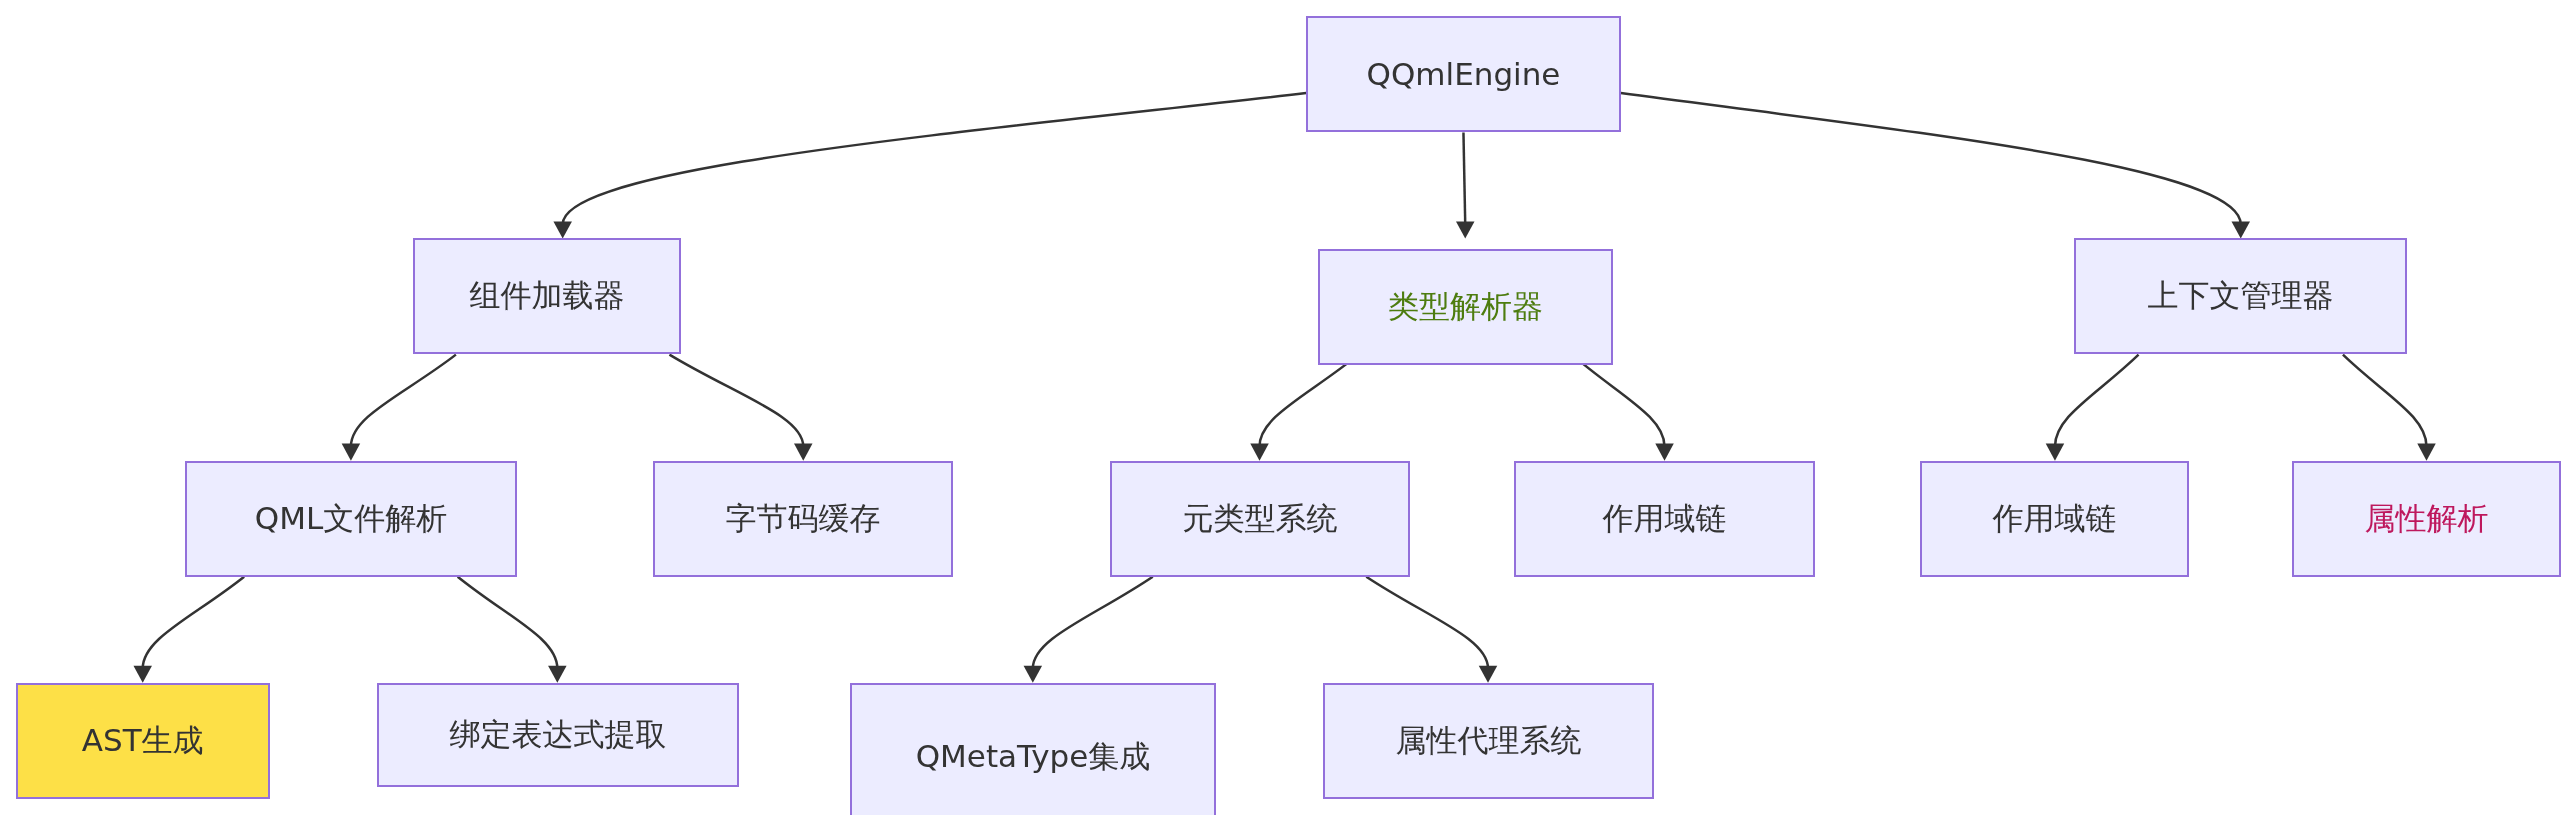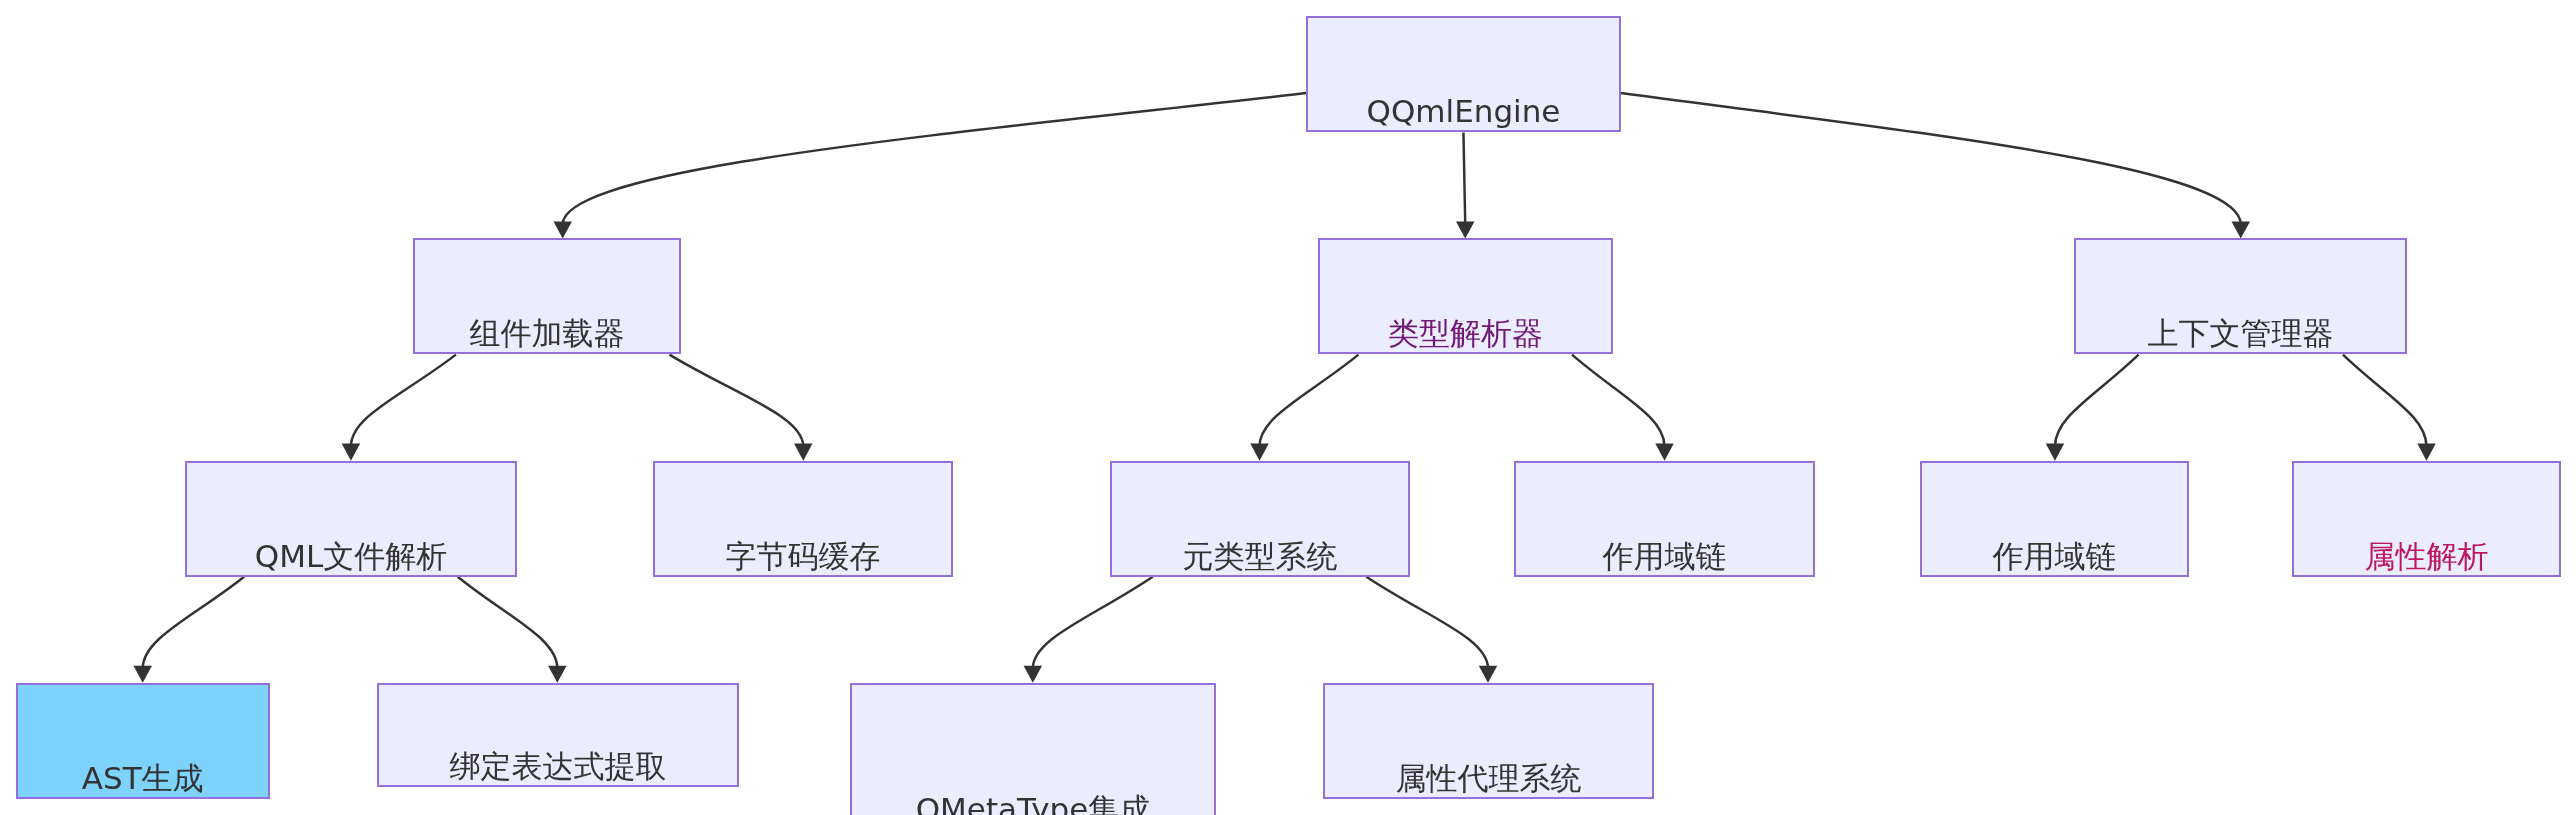--- a/index.html
+++ b/index.html
@@ -17,21 +17,21 @@
     width: 2576px; height: 816px;
     pointer-events: none;
   }
   .node {
     position: absolute;
     box-sizing: border-box;
     border: 2.1px solid #9370DB;
     background: #ECECFF;
     color: #333333;
     display: flex;
-    align-items: flex-end;
+    align-items: center;
     justify-content: center;
     font-size: 31px;
     line-height: 1.2;
     white-space: nowrap;
   }
   .edge-path {
     fill: none;
     stroke: #333333;
     stroke-width: 3.5px;
   }
@@ -72,21 +72,21 @@
       <path class="edge-path" d="M 1919.5 810 C 2005 866.62, 2090.5 896.42, 2090.5 939" stroke="#333333"></path>
       <polygon class="arrowhead" points="2077.5,935 2103.5,935 2090.5,959" fill="#333333"></polygon>
     </svg>
   <div class="nodes-layer">
       <div class="node" style="left: 1306px; top: 16.4px; width: 315px; height: 116px; background: rgb(236, 236, 255); border-color: rgb(147, 112, 219); color: rgb(51, 51, 51);">
         <span>QQmlEngine</span>
       </div>
       <div class="node" style="left: 413px; top: 238px; width: 268px; height: 116px; background: rgb(236, 236, 255); border-color: rgb(147, 112, 219); color: rgb(51, 51, 51);">
         <span>组件加载器</span>
       </div>
-      <div class="node" style="left: 1318px; top: 238px; width: 295px; height: 116px; background: rgb(236, 236, 255); border-color: rgb(147, 112, 219); color: #701a75;">
+      <div class="node" style="left: 1318px; top: 249px; width: 295px; height: 116px; background: rgb(236, 236, 255); border-color: rgb(147, 112, 219); color: #4d7c0f;">
         <span>类型解析器</span>
       </div>
       <div class="node" style="left: 2074px; top: 238px; width: 333px; height: 116px; background: rgb(236, 236, 255); border-color: rgb(147, 112, 219); color: rgb(51, 51, 51);">
         <span>上下文管理器</span>
       </div>
       <div class="node" style="left: 185px; top: 461px; width: 332px; height: 116px; background: rgb(236, 236, 255); border-color: rgb(147, 112, 219); color: rgb(51, 51, 51);">
         <span>QML文件解析</span>
       </div>
       <div class="node" style="left: 653px; top: 461px; width: 300px; height: 116px; background: rgb(236, 236, 255); border-color: rgb(147, 112, 219); color: rgb(51, 51, 51);">
         <span>字节码缓存</span>
@@ -96,21 +96,21 @@
       </div>
       <div class="node" style="left: 1514px; top: 461px; width: 301px; height: 116px; background: rgb(236, 236, 255); border-color: rgb(147, 112, 219); color: rgb(51, 51, 51);">
         <span>作用域链</span>
       </div>
       <div class="node" style="left: 1920px; top: 461px; width: 269px; height: 116px; background: rgb(236, 236, 255); border-color: rgb(147, 112, 219); color: rgb(51, 51, 51);">
         <span>作用域链</span>
       </div>
       <div class="node" style="left: 2292px; top: 461px; width: 269px; height: 116px; background: rgb(236, 236, 255); border-color: rgb(147, 112, 219); color: #be185d;">
         <span>属性解析</span>
       </div>
-      <div class="node" style="left: 15.7px; top: 683px; width: 254px; height: 116px; background: #7dd3fc; border-color: rgb(147, 112, 219); color: rgb(51, 51, 51);">
+      <div class="node" style="left: 15.7px; top: 683px; width: 254px; height: 116px; background: #fde047; border-color: rgb(147, 112, 219); color: rgb(51, 51, 51);">
         <span>AST生成</span>
       </div>
       <div class="node" style="left: 377px; top: 683px; width: 362px; height: 104px; background: rgb(236, 236, 255); border-color: rgb(147, 112, 219); color: rgb(51, 51, 51);">
         <span>绑定表达式提取</span>
       </div>
       <div class="node" style="left: 850px; top: 683px; width: 366px; height: 147px; background: rgb(236, 236, 255); border-color: rgb(147, 112, 219); color: rgb(51, 51, 51);">
         <span>QMetaType集成</span>
       </div>
       <div class="node" style="left: 1323px; top: 683px; width: 331px; height: 116px; background: rgb(236, 236, 255); border-color: rgb(147, 112, 219); color: rgb(51, 51, 51);">
         <span>属性代理系统</span>

